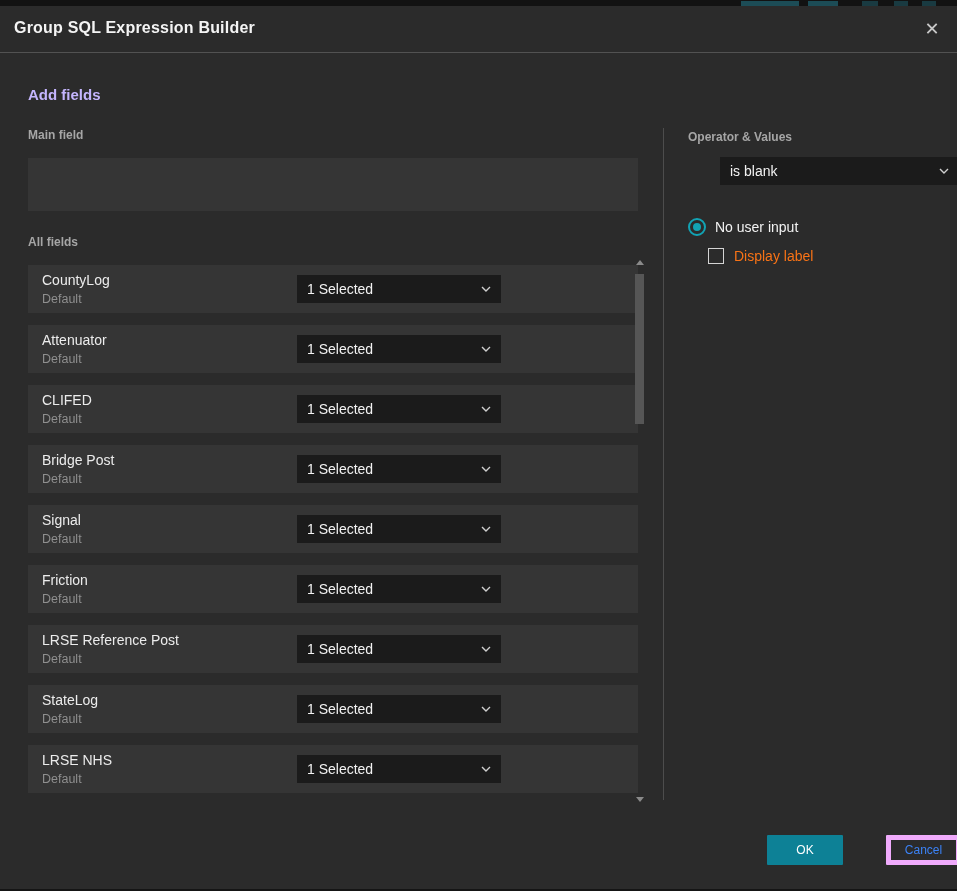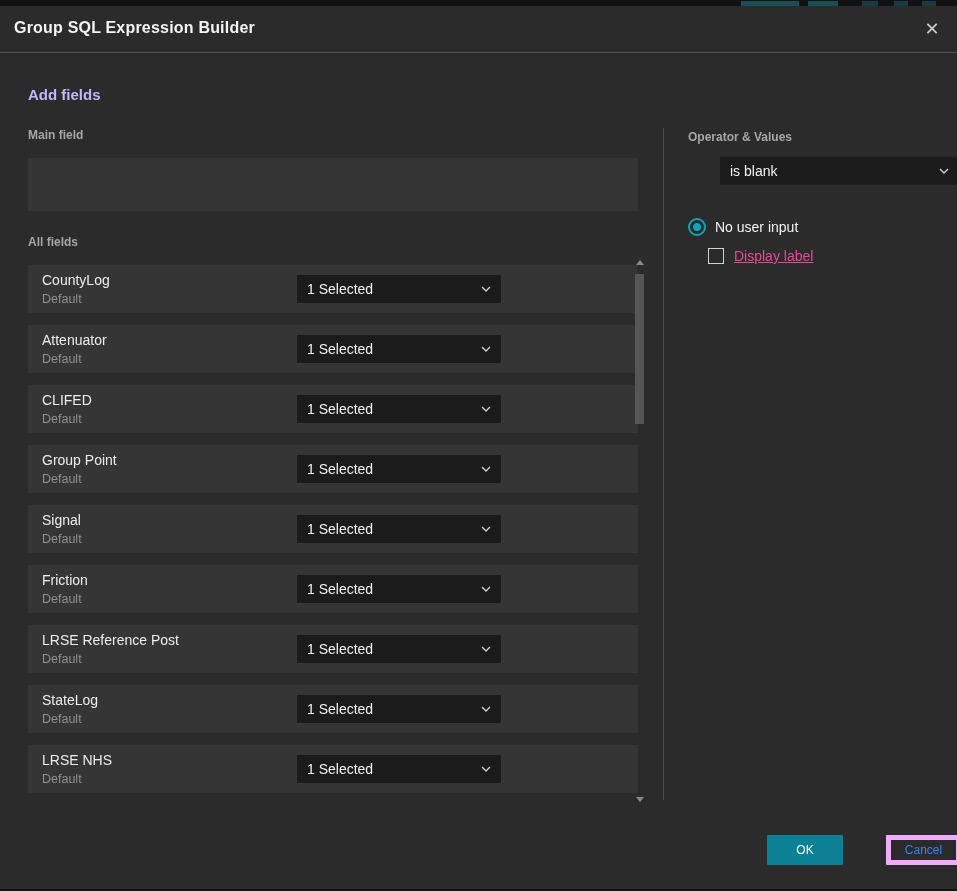--- a/index.html
+++ b/index.html
@@ -50,21 +50,21 @@
   
   .op-dd { position:absolute; left:688px; top:151px; width:239px; height:28px;margin-left:32px; }
 
   .radio-row { position:absolute; left:688px; top:212px; display:flex; align-items:center; cursor:pointer; }
   .radio-outer { width:18px; height:18px; border-radius:50%; border:2px solid #12a3b4; background:#2b2b2b; display:flex; align-items:center; justify-content:center; }
   .radio-dot { width:8px; height:8px; border-radius:50%; background:#12a3b4; }
   .radio-label { margin-left:9px; font-size:14px; color:#f2f2f2; }
 
   .check-row { position:absolute; left:708px; top:242px; display:flex; align-items:center; cursor:pointer; }
   .checkbox { width:16px; height:16px; border:1.5px solid #d4d4d4; background:transparent; }
-  .check-label { margin-left:10px; font-size:14px; color:#ec4899;text-decoration:underline; }
+  .check-label { margin-left:10px; font-size:14px; color:#f97316; }
 
   .footer-btn { position:absolute; top:829px; height:30px; font-size:12px; display:flex; align-items:center; justify-content:center; cursor:pointer; border-radius:1px; }
   .ok-btn { left:767px; width:76px; background:#0d8196; color:#ffffff; }
   .cancel-btn { left:886px; width:75px; background:transparent; border:5px solid #f0abfc; color:#3b82f6; }
 </style>
 </head>
 <body>
 
 <div class="screen">
 
@@ -126,21 +126,21 @@
       <span class="dd-label">1 Selected</span>
       <span class="chev">
         <svg width="10" height="6" viewBox="0 0 10 6">
                 <polyline points="1,1 5,5 9,1" fill="none" stroke="#cfcfcf" stroke-width="1.4"></polyline>
               </svg>
       </span>
     </div>
   </div>
 
   <div class="field-row">
-    <div class="row-name">Group Point</div>
+    <div class="row-name">Bridge Post</div>
     <div class="row-sub">Default</div>
     <div class="dropdown row-dd">
       <span class="dd-label">1 Selected</span>
       <span class="chev">
         <svg width="10" height="6" viewBox="0 0 10 6">
                 <polyline points="1,1 5,5 9,1" fill="none" stroke="#cfcfcf" stroke-width="1.4"></polyline>
               </svg>
       </span>
     </div>
   </div>

